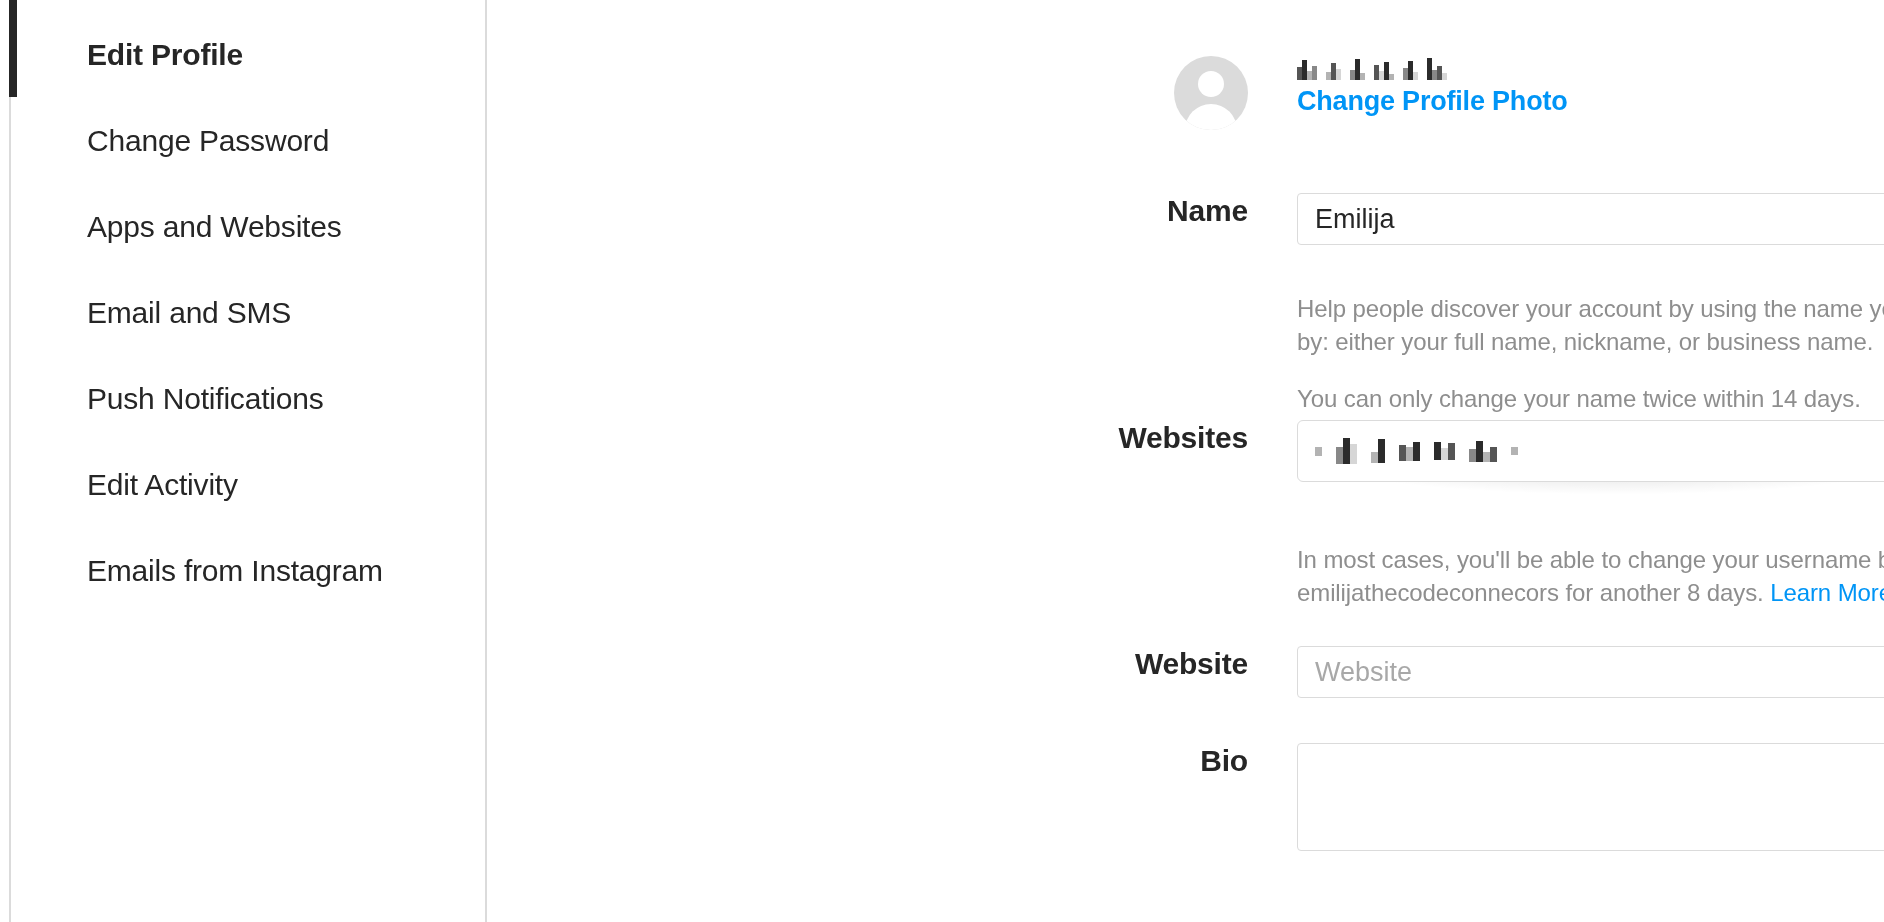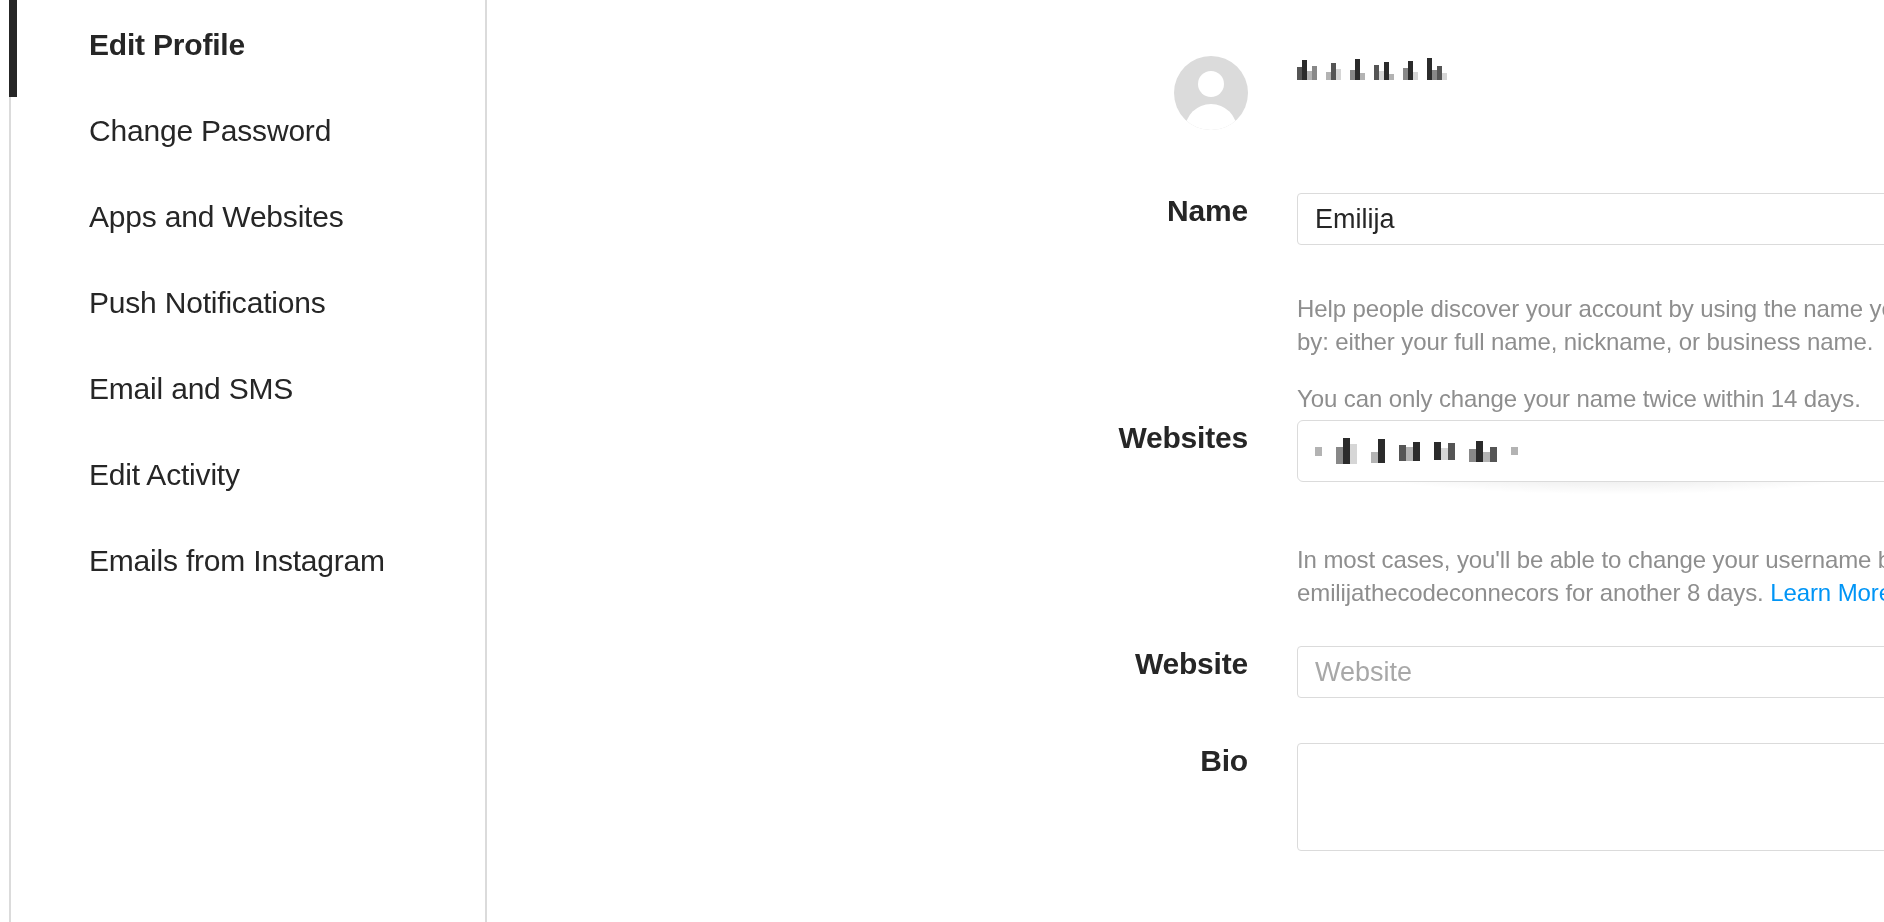--- a/index.html
+++ b/index.html
@@ -35,24 +35,24 @@
     background: #dbdbdb;
   }
   .active-bar {
     position: absolute;
     left: 9px; top: 0;
     width: 8px; height: 97px;
     background: #262626;
   }
   .nav-list {
     position: absolute;
-    left: 12px; top: 0;
+    left: 0; top: 0;
     width: 465px;
     list-style: none;
-    margin: 0; padding: 2px;
+    margin: 0; padding: 12px;
   }
   .nav-item {
     height: 86px;
     display: flex;
     align-items: center;
     padding-left: 75px;
     font-size: 30px;
     line-height: 34px;
     color: #262626;
     letter-spacing: -0.2px;
@@ -227,24 +227,24 @@
         <li class="nav-item active">
           <span>Edit Profile</span>
         </li>
         <li class="nav-item">
           <span>Change Password</span>
         </li>
         <li class="nav-item">
           <span>Apps and Websites</span>
         </li>
         <li class="nav-item">
+          <span>Email and SMS</span>
+        </li>
+        <li class="nav-item">
           <span>Push Notifications</span>
-        </li>
-        <li class="nav-item">
-          <span>Email and SMS</span>
         </li>
         <li class="nav-item">
           <span>Edit Activity</span>
         </li>
         <li class="nav-item">
           <span>Emails from Instagram</span>
         </li>
       </ul>
   </nav>
 
@@ -286,20 +286,21 @@
               <span style="display: inline-block; width: 5px; height: 19px; background: rgb(43, 43, 43);"></span>
               <span style="display: inline-block; width: 5px; height: 8px; background: rgb(214, 214, 214);"></span>
             </span>
             <span class="rk" style="display: inline-flex; align-items: flex-end;">
               <span style="display: inline-block; width: 5px; height: 22px; background: rgb(43, 43, 43);"></span>
               <span style="display: inline-block; width: 5px; height: 10px; background: rgb(136, 136, 136);"></span>
               <span style="display: inline-block; width: 5px; height: 14px; background: rgb(85, 85, 85);"></span>
               <span style="display: inline-block; width: 5px; height: 7px; background: rgb(214, 214, 214);"></span>
             </span>
           </div>
+        <span class="change-photo">Change Profile Photo</span>
       </div>
     </div>
 
     <div class="form-row" style="left:585px; top:193px;">
       <div class="row-label">Name</div>
       <div class="row-field">
         <input class="text-input" type="text" value="Emilija" style="">
       </div>
     </div>
 

